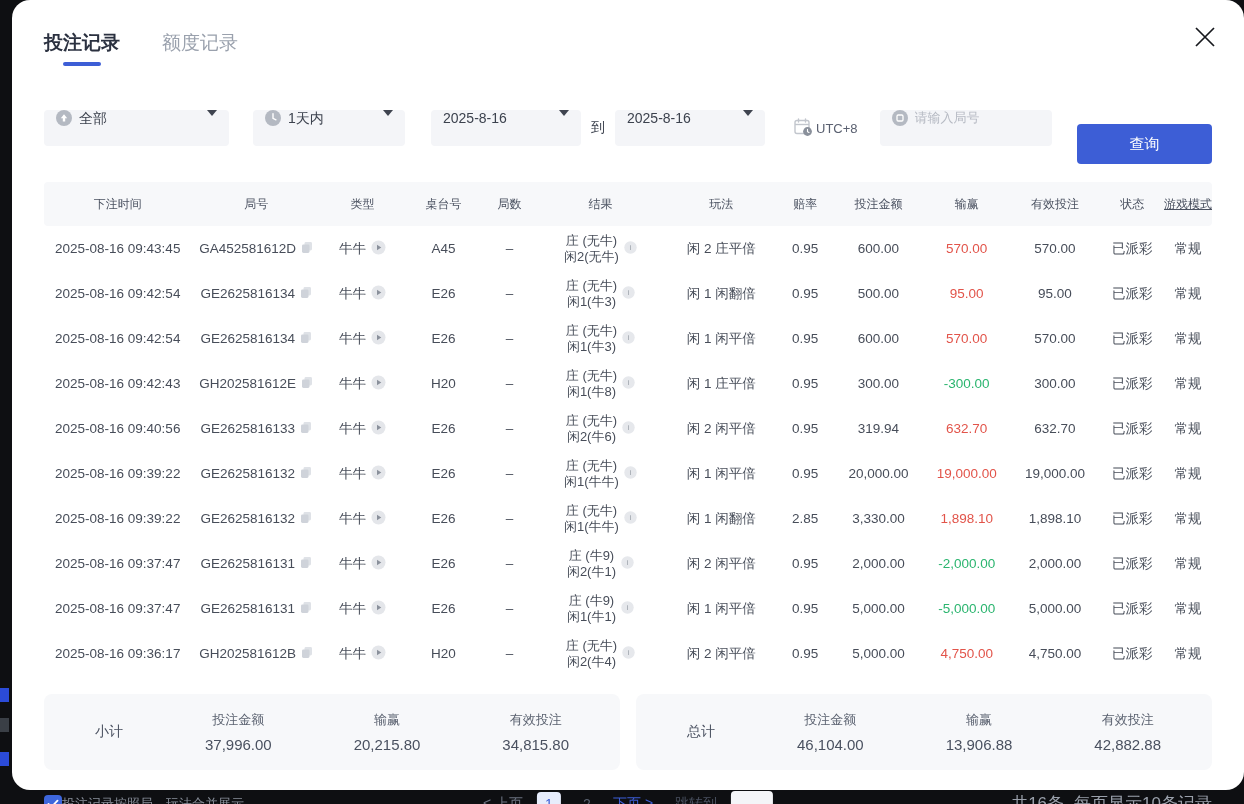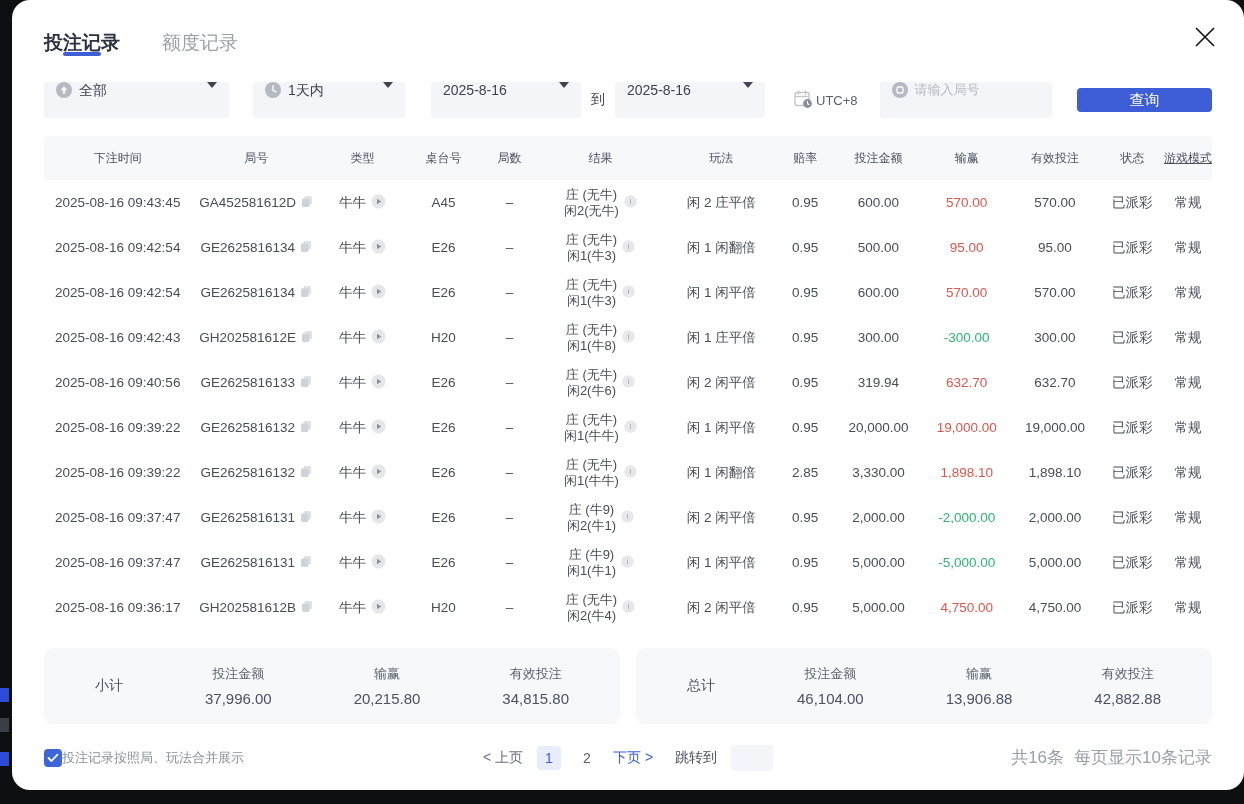--- a/index.html
+++ b/index.html
@@ -9,37 +9,37 @@
   }
   *{margin:0;padding:0;box-sizing:border-box;}
   html,body{width:1244px;height:804px;overflow:hidden;}
   body{background:#0e0f12;font-family:"Liberation Sans","DejaVu Sans",sans-serif;position:relative;}
   .bg-pixel{position:absolute;left:0;width:9px;height:14px;}
   .modal{position:absolute;left:12px;top:0;right:0;bottom:14px;background:#fff;border-radius:18px;
          padding:30px 32px 22px 32px;display:flex;flex-direction:column;}
   .close{position:absolute;top:24px;right:26px;width:26px;height:26px;cursor:pointer;}
   
   .tabs{display:flex;gap:42px;align-items:flex-end;}
-  .tab{font-size:19px;color:#9aa1ad;cursor:pointer;position:relative;}
+  .tab{font-size:19px;color:#9aa1ad;cursor:pointer;padding-bottom:10px;position:relative;}
   .tab.active{color:#2b3140;font-weight:bold;}
   .tab.active:after{content:"";position:absolute;left:50%;transform:translateX(-50%);bottom:0;width:38px;height:4px;border-radius:3px;background:var(--accent);}
   
   .filters{display:flex;align-items:center;margin-top:26px;gap:0;}
   .chip{background:var(--chip);border-radius:4px;height:36px;display:flex;align-items:flex-start;padding:0 12px;font-size:14px;color:#3c424e;}
   .chip .caret{margin-left:auto;}
   .caret{width:0;height:0;border-left:5px solid transparent;border-right:5px solid transparent;border-top:6px solid #3f4450;}
   .sel-cat{width:185px;margin-right:24px;}
   .sel-range{width:152px;margin-right:26px;}
   .sel-date{width:150px;}
   .to-label{margin:0 10px;font-size:14px;color:#3c424e;}
   .tz{display:flex;align-items:center;margin-left:28px;font-size:13px;color:#5a6070;gap:3px;}
   .search-chip{width:172px;margin-left:22px;}
   .search-chip input{border:none;background:transparent;outline:none;font-size:13px;color:#3c424e;width:120px;font-family:inherit;}
   .search-chip input::placeholder{color:#b6bac3;}
-  .btn-query{margin-left:auto;width:135px;height:24px;border:none;border-radius:4px;background:var(--accent);color:#fff;font-size:15px;cursor:pointer;font-family:inherit;}
+  .btn-query{margin-left:auto;width:135px;height:40px;border:none;border-radius:4px;background:var(--accent);color:#fff;font-size:15px;cursor:pointer;font-family:inherit;margin-top:32px;}
   .icon-circle{flex:0 0 auto;margin-right:7px;}
   
   .tablewrap{margin-top:18px;}
   table{width:100%;border-collapse:collapse;table-layout:auto;}
   thead th{background:var(--band);height:44px;font-weight:400;font-size:12px;color:#4a5160;white-space:nowrap;}
   thead th:first-child{border-radius:4px 0 0 4px;}
   thead th:last-child{border-radius:0 4px 4px 0;text-decoration:underline;}
   tbody td{height:45px;text-align:center;font-size:13.5px;color:var(--txt);white-space:nowrap;vertical-align:middle;}
   .cell-flex{display:flex;align-items:center;justify-content:center;gap:5px;}
   .result-text{line-height:16px;font-size:13px;text-align:center;}

